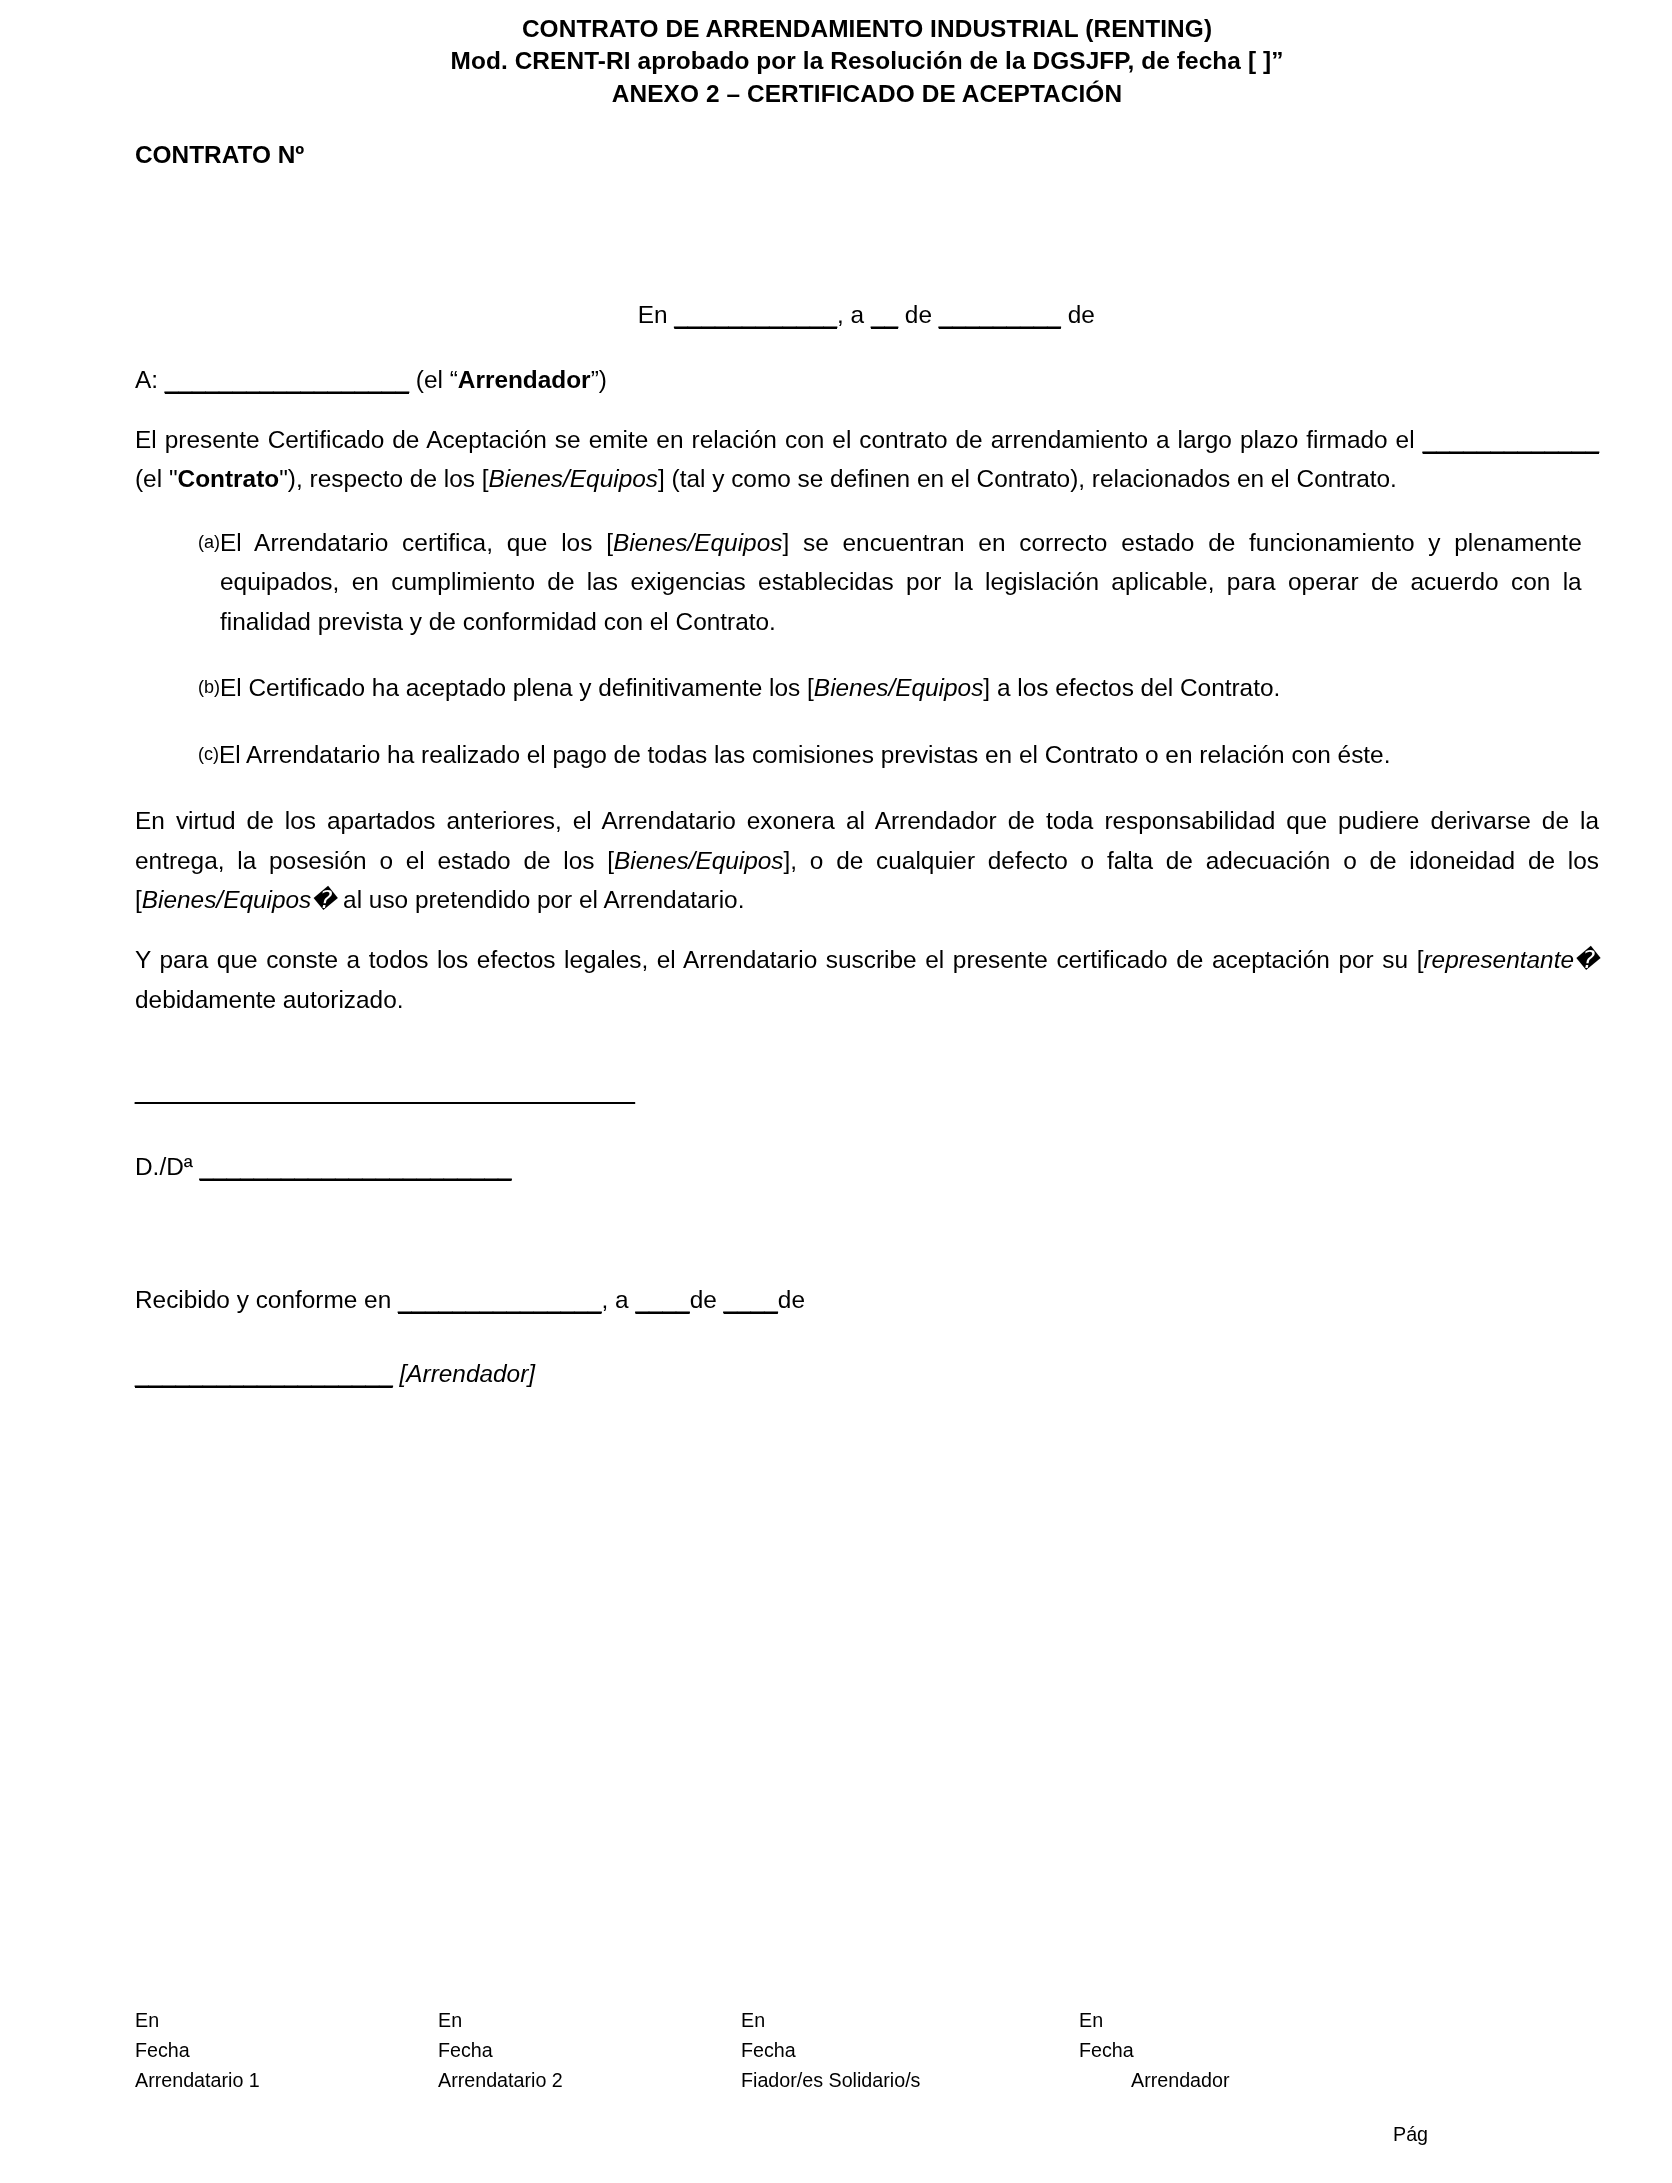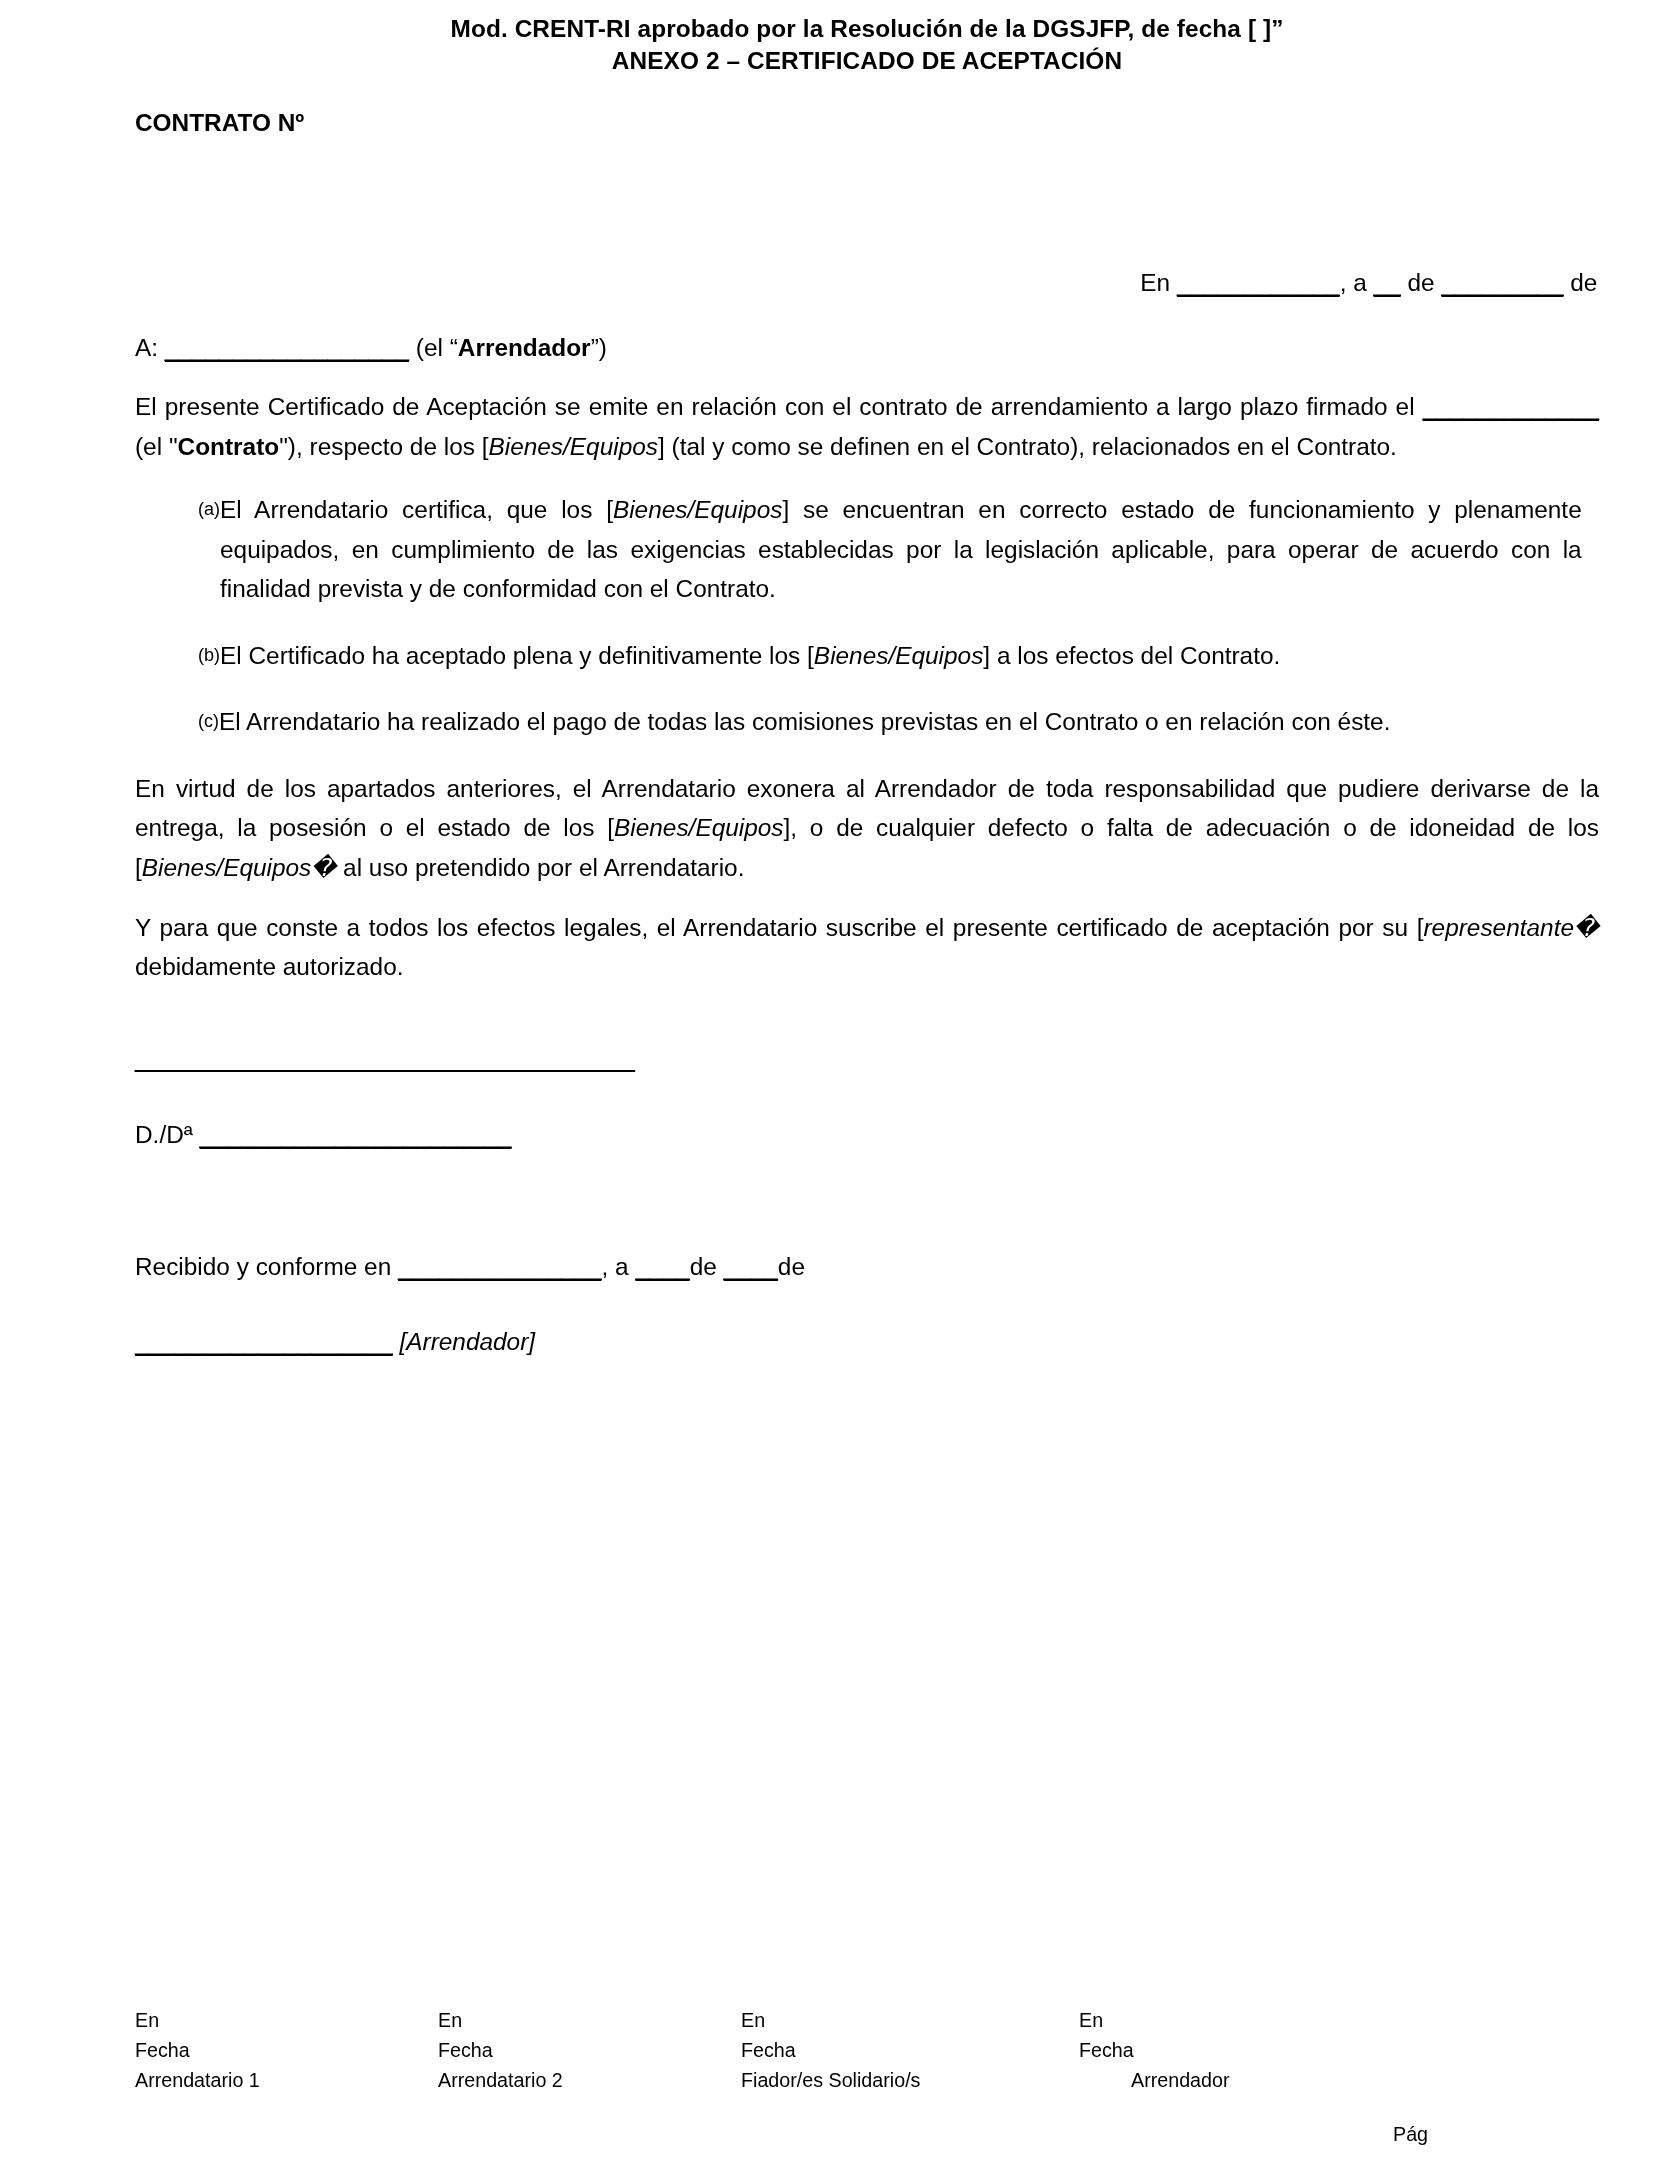--- a/index.html
+++ b/index.html
@@ -46,21 +46,21 @@
     font-size: 24.4px;
     margin-top: 31px;
     padding-right: 1.6px;
   }
 
   .gap-xl { height: 132px; }
   .gap-l  { height: 31px; }
 
   .date-line {
     font-size: 24.4px;
-    text-align: right;
+    text-align: center;
     padding-right: 1.6px;
   }
 
   .field-line {
     font-size: 24.4px;
     line-height: 1.62;
     margin-bottom: 17.3px;
   }
 
   .u { text-decoration: underline; text-decoration-thickness: 2px; text-underline-offset: 3.9px; white-space: pre; }
@@ -146,20 +146,21 @@
   }
 </style>
 </head>
 <body>
 
 <div class="page">
 
   <div class="content">
 
     <div class="doc-header">
+      <div>CONTRATO DE ARRENDAMIENTO INDUSTRIAL (RENTING)</div>
       <div>Mod. CRENT-RI aprobado por la Resolución de la DGSJFP, de fecha [ ]”</div>
       <div>ANEXO 2 – CERTIFICADO DE ACEPTACIÓN</div>
     </div>
 
     <div class="contrato-no">CONTRATO Nº</div>
 
     <div class="gap-xl"></div>
 
     <div class="date-line"><span>En </span><span class="u">____________</span><span>, a </span><span class="u">__</span><span> de </span><span class="u">_________</span><span> de</span></div>
 

